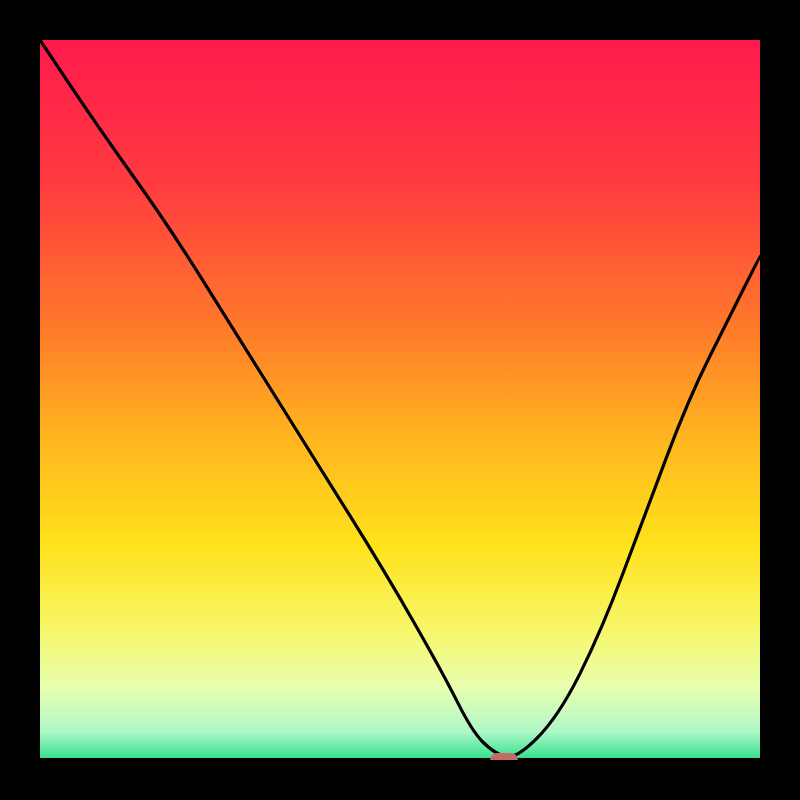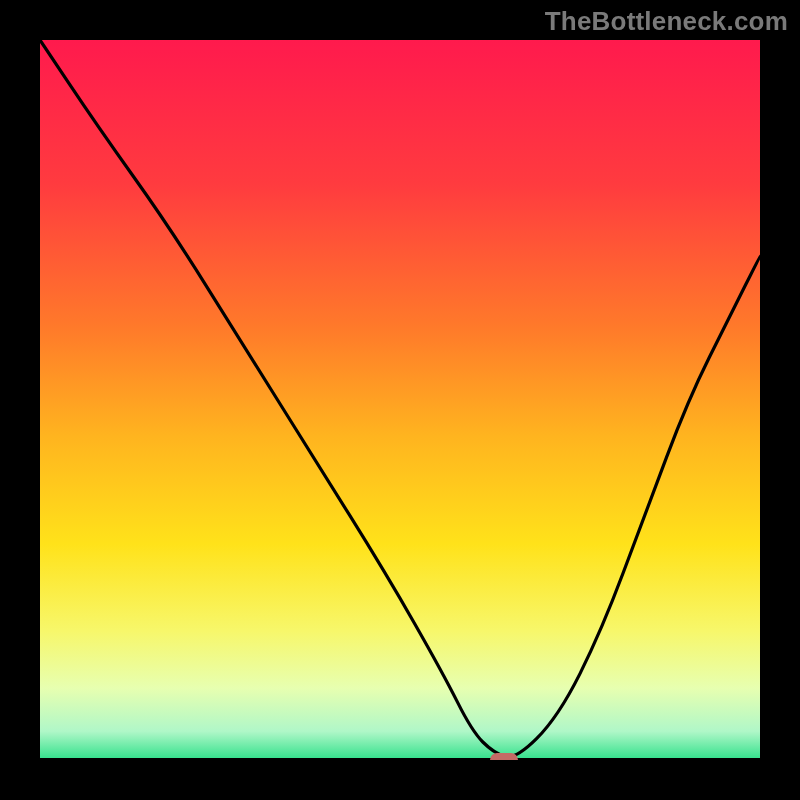--- a/index.html
+++ b/index.html
@@ -46,21 +46,20 @@
     border-radius: 7px;
     background: #c46b65;
     transform: translate(-50%, -50%);
   }
 </style>
 </head>
 <body>
 
 <div class="frame">
 
-  <div class="attribution">TheBottleneck.com</div>
 
   <div class="plot">
 
     <svg viewBox="0 0 720 720" preserveAspectRatio="none">
       <defs>
         <linearGradient id="bg-grad" x1="0" y1="0" x2="0" y2="1">
 
         <stop offset="0%" stop-color="#ff1a4d"></stop>
             <stop offset="20%" stop-color="#ff3b3f"></stop>
             <stop offset="40%" stop-color="#ff7a2a"></stop>

